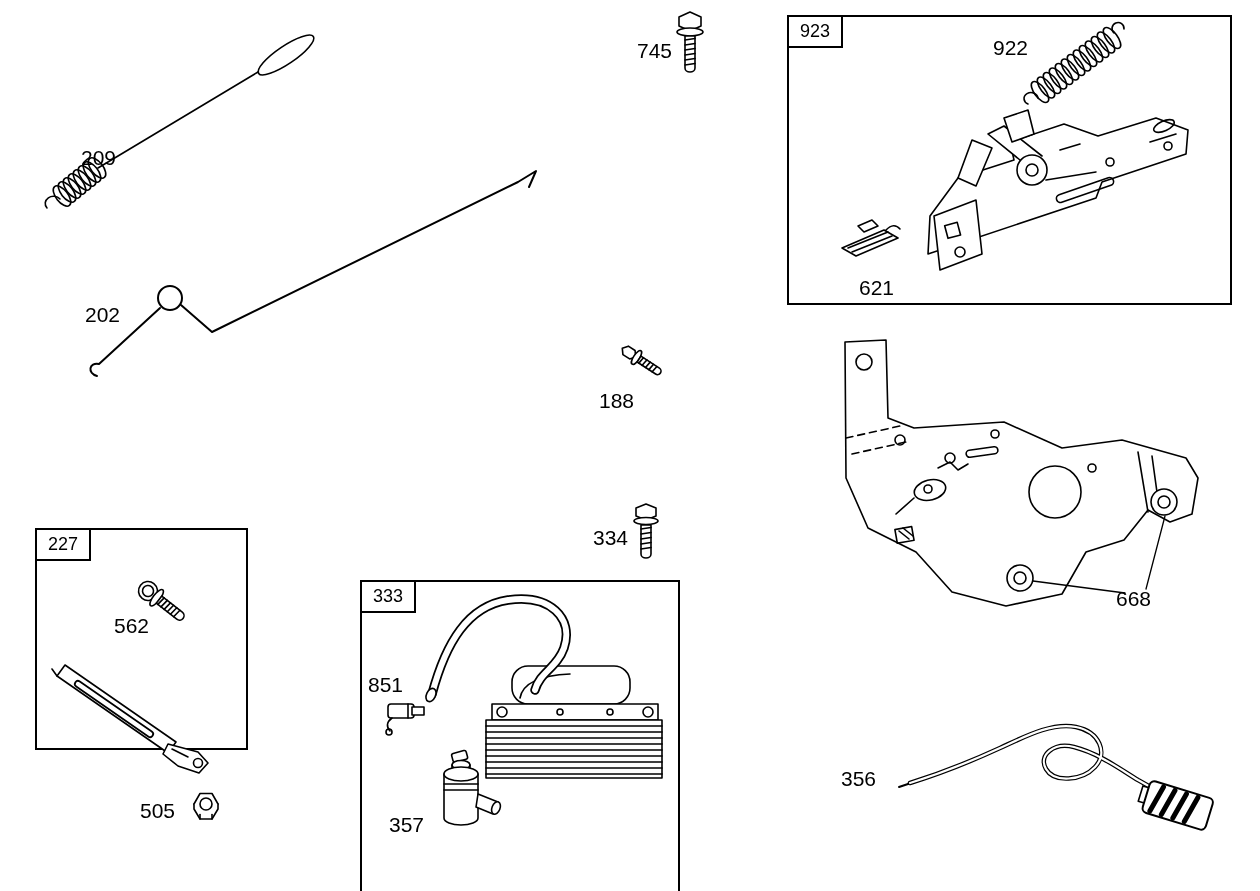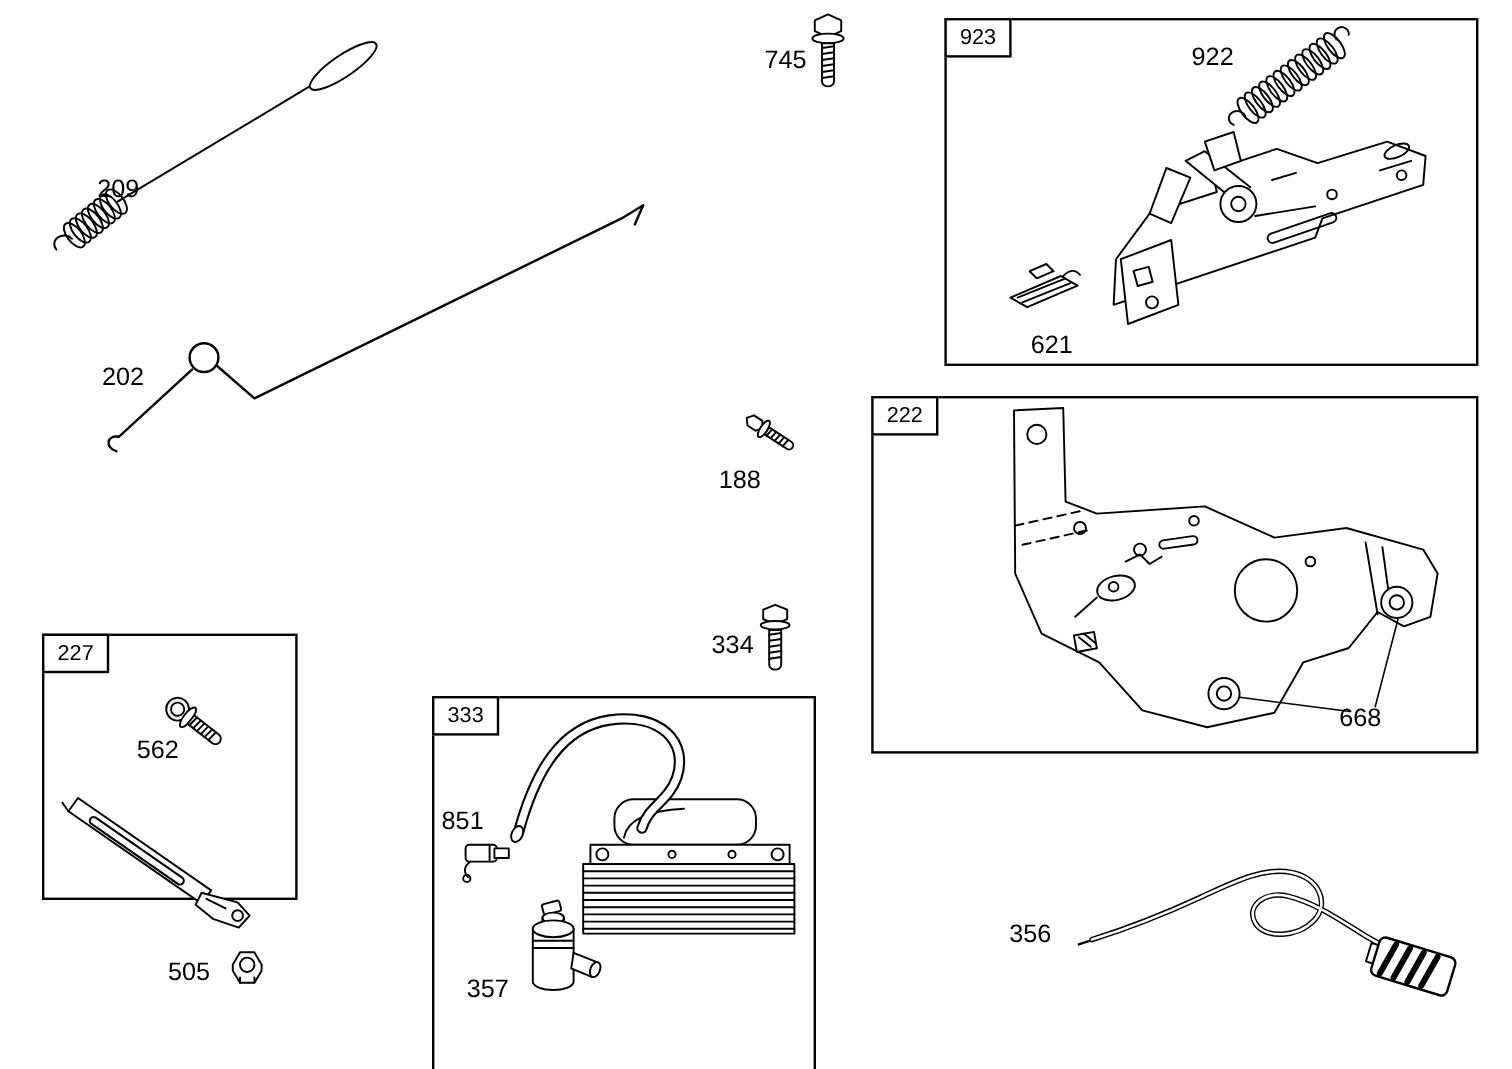--- a/index.html
+++ b/index.html
@@ -12,23 +12,20 @@
   .plabel { position:absolute; font-size:21px; z-index:10; }
   .caption { position:absolute; left:0; top:858px; width:100%; text-align:center; font-size:19px; z-index:10; }
 </style>
 </head>
 <body>
 
 <div class="canvas">
 
   <div class="frame" style="left:787px; top:15px; width:445px; height:290px;">
     <div class="frame-tag">923</div>
-  </div>
-  <div class="frame" style="left:726px; top:330px; width:506px; height:298px;">
-    <div class="frame-tag">222</div>
   </div>
   <div class="frame" style="left:35px; top:528px; width:213px; height:222px;">
     <div class="frame-tag">227</div>
   </div>
   <div class="frame" style="left:360px; top:580px; width:320px; height:349px;">
     <div class="frame-tag">333</div>
   </div>
 
   <svg class="draw" width="1260" height="891" viewBox="0 0 1260 891" stroke="#000" stroke-width="1.6" fill="none" stroke-linecap="round" stroke-linejoin="round">
 

